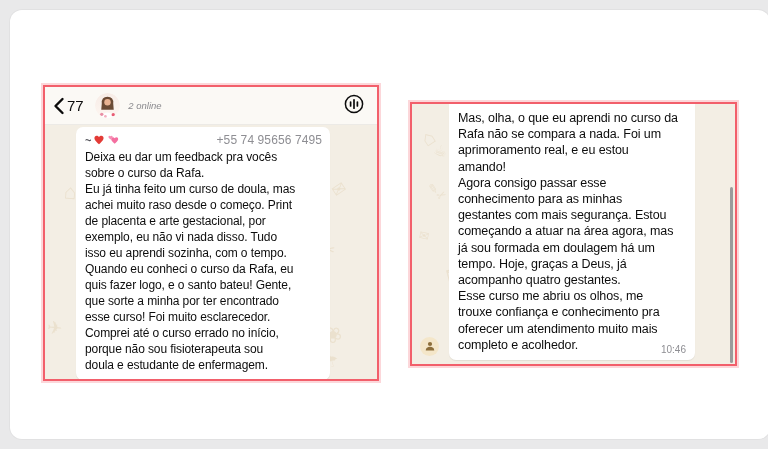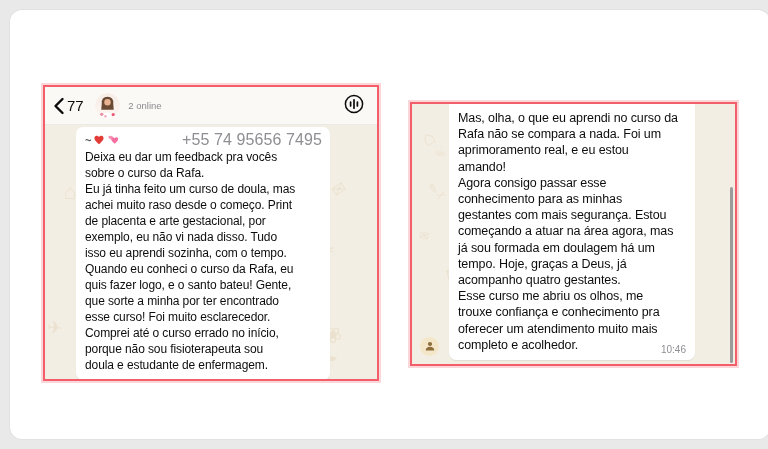--- a/index.html
+++ b/index.html
@@ -26,40 +26,40 @@
     position:relative;z-index:3;height:38px;display:flex;align-items:center;
     padding:0 12px 0 6px;background:#fbf9f5;border-bottom:1px solid rgba(0,0,0,0.06);
   }
   .back{display:flex;align-items:center;gap:1px;cursor:pointer;}
   .back svg{display:block;}
   .unread{font-size:15px;color:#0b0b0b;letter-spacing:-0.2px;}
   .hd-avatar{width:25px;height:25px;border-radius:50%;overflow:hidden;margin-left:12px;flex:0 0 auto;}
   .hd-avatar svg{display:block;}
   .titles{margin-left:8px;line-height:1.05;min-width:0;}
   .chat-title{font-size:12.5px;font-weight:bold;color:#101010;white-space:nowrap;}
-  .chat-subtitle{font-size:9.5px;color:#8a8a8e;margin-top:1px;}
+  .chat-subtitle{font-size:9.5px;color:#8a8a8e;margin-top:1px;font-style:italic;}
   .voice-btn{margin-left:auto;flex:0 0 auto;cursor:pointer;display:flex;align-items:center;}
   
   .chatbg{position:relative;height:calc(100% - 38px);overflow:hidden;}
   .panel.right .chatbg{height:100%;}
   .doodle{
     position:absolute;color:#e6d9c1;opacity:.6;pointer-events:none;
     user-select:none;line-height:1;z-index:1;
   }
   
   .bubble{
     position:absolute;background:#ffffff;border-radius:7px;z-index:2;
     box-shadow:0 1px 1px rgba(0,0,0,0.07);
   }
   .bubble.left-b{left:31px;top:2px;width:254px;padding:5px 8px 7px 9px;}
   .bubble.right-b{left:37px;top:0;width:246px;padding:5px 9px 7px 9px;border-top-left-radius:0;border-top-right-radius:0;}
   .sender-row{display:flex;align-items:center;justify-content:space-between;height:15px;}
   .sender{display:flex;align-items:center;gap:2px;font-size:11px;color:#53535a;font-weight:bold;}
   .sender svg{display:block;}
-  .phone{font-size:16px;color:#8e8e93;letter-spacing:0.1px;}
+  .phone{font-size:12px;color:#8e8e93;letter-spacing:0.1px;}
   .msg-body{
     margin-top:2px;font-size:12px;line-height:16px;color:#0d0d0d;
     white-space:pre-line;letter-spacing:-0.1px;
   }
   .bubble.right-b .msg-body{font-size:12.5px;line-height:16.2px;margin-top:1px;}
   .time{position:absolute;right:9px;bottom:5px;font-size:10px;color:#8e8e93;}
   
   .mini-avatar{
     position:absolute;left:8px;bottom:8px;width:19px;height:19px;border-radius:50%;
     background:#f4e6c9;display:flex;align-items:center;justify-content:center;z-index:2;cursor:pointer;

